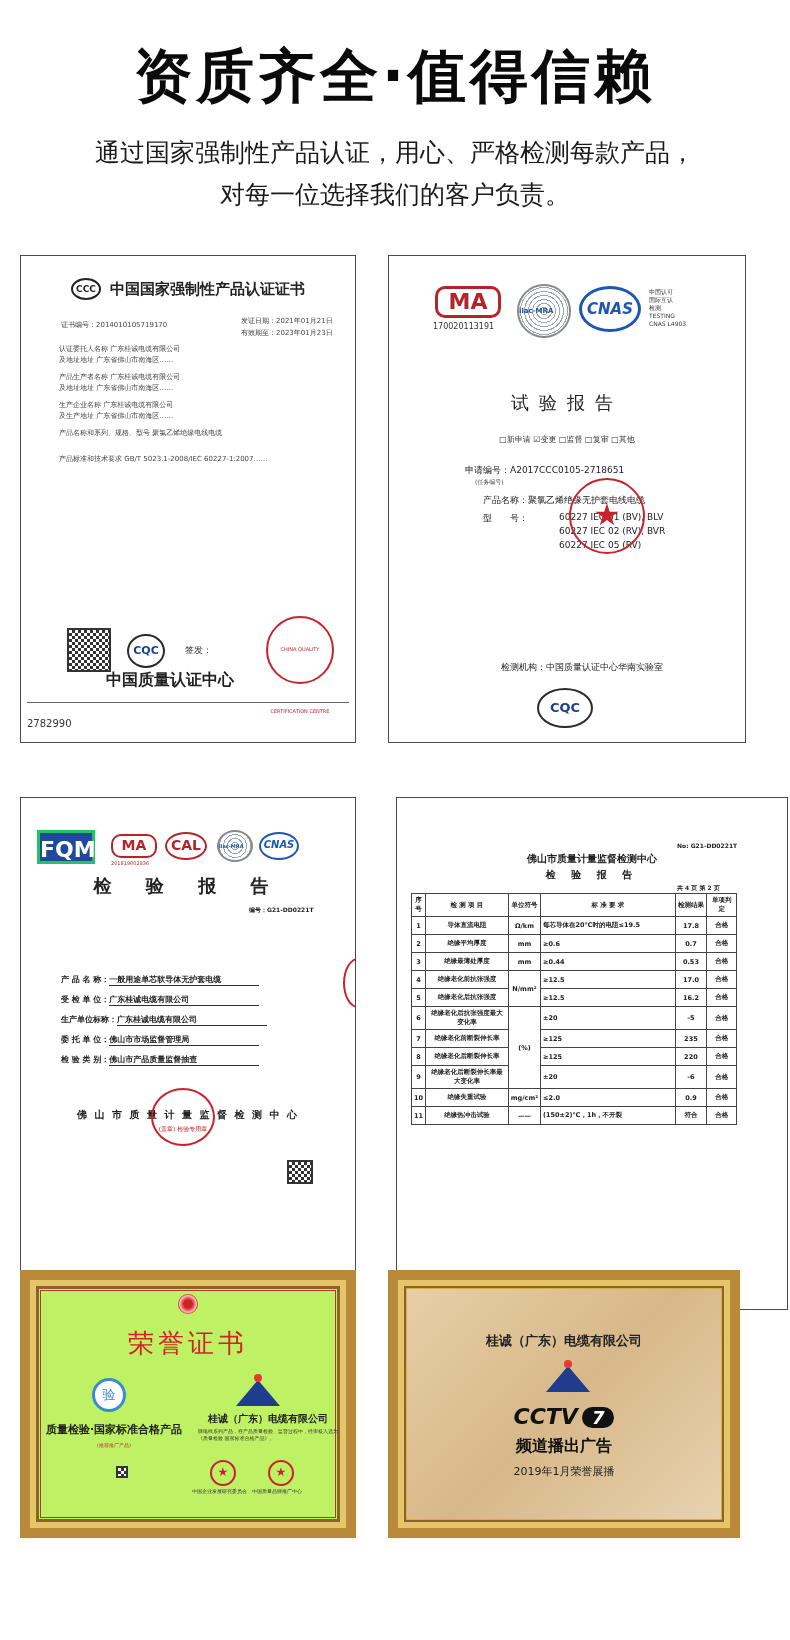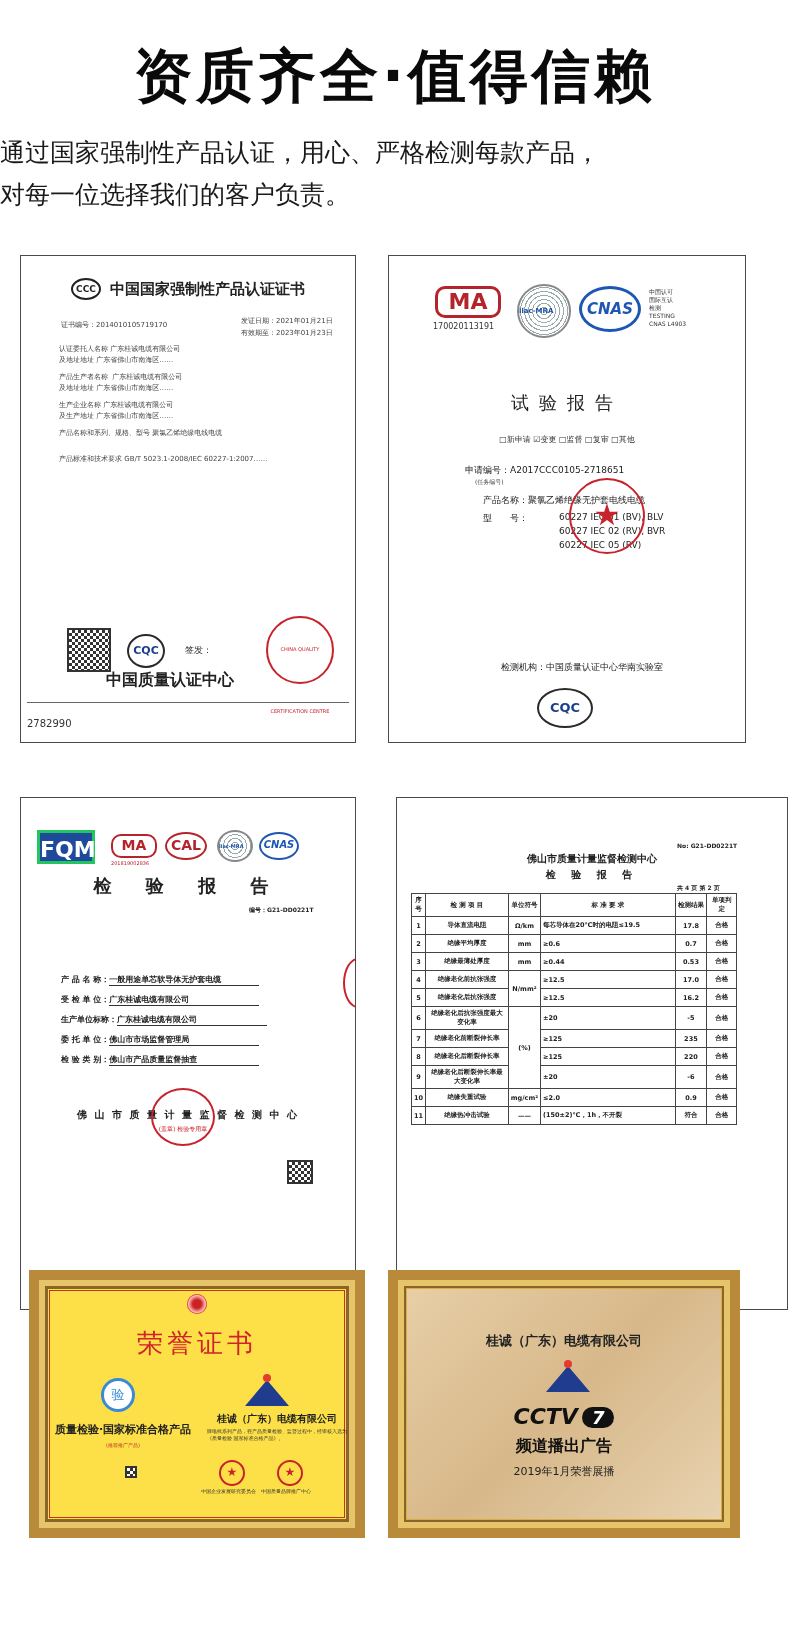--- a/index.html
+++ b/index.html
@@ -1,18 +1,18 @@
 <!DOCTYPE html>
 <html><head>
 <meta charset="utf-8">
 <style>
   * { box-sizing: border-box; margin: 0; padding: 0; }
   body { width: 790px; height: 1640px; background: #fff; font-family: "DejaVu Sans", sans-serif; color: #111; position: relative; overflow: hidden; }
   .hero-title { position: absolute; top: 38px; left: 0; width: 790px; text-align: center; font-size: 58px; font-weight: bold; letter-spacing: 4px; color: #0a0a0a; }
-  .hero-sub { position: absolute; top: 132px; left: 0; width: 790px; text-align: left; font-size: 25px; line-height: 42px; color: #1a1a1a; }
+  .hero-sub { position: absolute; top: 132px; left: 0; width: 790px; text-align: center; font-size: 25px; line-height: 42px; color: #1a1a1a; }
   .doc { position: absolute; background: #fff; border: 1.5px solid #4a4a4a; overflow: hidden; }
   .c1 { left: 20px; top: 255px; width: 336px; height: 488px; }
   .c2 { left: 388px; top: 255px; width: 358px; height: 488px; }
   .c3 { left: 20px; top: 797px; width: 336px; height: 513px; }
   .c4 { left: 396px; top: 797px; width: 392px; height: 513px; }
   .row { position: absolute; left: 40px; font-size: 7px; color: #444; white-space: nowrap; }
   .ccc-head { position: absolute; top: 22px; left: 0; width: 100%; text-align: center; font-size: 15px; font-weight: bold; color: #222; }
   .ccc-logo { display: inline-block; width: 30px; height: 22px; border: 2px solid #222; border-radius: 50%; font-size: 9px; line-height: 18px; text-align: center; vertical-align: middle; margin-right: 9px; font-weight: bold; }
   .qr-box { position: absolute; border: 2px solid #333; background:
       linear-gradient(45deg,#333 25%,transparent 25%,transparent 75%,#333 75%),
@@ -24,21 +24,21 @@
   .logo-ma { position: absolute; border: 3px solid #b5242a; border-radius: 10px; color: #b5242a; font-weight: bold; text-align: center; }
   .logo-ilac { position: absolute; border-radius: 50%; border: 2px solid #888; background: repeating-radial-gradient(circle,#fff 0 3px,#9aa 3px 4px); text-align: left; font-weight: bold; color: #1b4fa3; }
   .logo-cnas { position: absolute; border-radius: 50%; border: 3px solid #1e56b4; color: #1e56b4; font-weight: bold; text-align: center; font-style: italic; }
   .report-title { position: absolute; left: 0; width: 100%; text-align: center; font-weight: bold; color: #222; }
   .field { position: absolute; left: 40px; font-size: 8px; font-weight: bold; color: #222; white-space: nowrap; }
   .field .val { display: inline-block; border-bottom: 1px solid #333; min-width: 150px; }
   table.report { position: absolute; left: 14px; top: 95px; width: 326px; border-collapse: collapse; font-size: 6.5px; color: #222; }
   table.report th, table.report td { border: 1px solid #444; padding: 2px 2px; text-align: center; font-weight: bold; height: 18px; }
   table.report td.req { text-align: left; }
   .frame { position: absolute; border: 10px solid #b88a3a; box-shadow: inset 0 0 0 6px #e6c46a, inset 0 0 0 9px #8a6428; }
-  .f1 { left: 29px; top: 1270px; width: 336px; height: 268px; background: #fde047; }
+  .f1 { left: 20px; top: 1270px; width: 336px; height: 268px; background: #bef264; }
   .f2 { left: 388px; top: 1270px; width: 352px; height: 268px; background: linear-gradient(135deg,#e8d0a8,#d7b88a 50%,#e9d4b2); }
   .honor-title { position: absolute; top: 46px; left: 0; width: 100%; text-align: center; color: #d0232b; font-size: 26px; letter-spacing: 4px; }
   .company-logo { position: absolute; width: 0; height: 0; border-left: 22px solid transparent; border-right: 22px solid transparent; border-bottom: 26px solid #1f3c8f; }
   .company-logo::after { content: ""; position: absolute; top: -6px; left: -4px; width: 8px; height: 8px; background: #e53b2e; border-radius: 50%; }
   .cctv { position: absolute; left: 0; width: 100%; text-align: center; font-weight: bold; font-size: 22px; color: #111; font-style: italic; }
   .cctv .seven { display: inline-block; background: #111; color: #fff; border-radius: 12px; padding: 0 10px; font-size: 18px; margin-left: 4px; }
 </style>
 </head>
 <body>
 
@@ -50,21 +50,21 @@
 
 <div class="doc c1">
   <div class="ccc-head">
     <span class="ccc-logo">CCC</span><span>中国国家强制性产品认证证书</span>
   </div>
   <div class="row" style="top:64px;">证书编号：2014010105719170</div>
   <div class="row" style="top:60px;left:220px;">发证日期：2021年01月21日</div>
   <div class="row" style="top:72px;left:220px;">有效期至：2023年01月23日</div>
   <div class="row" style="top:88px;left:38px;">认证委托人名称  广东桂诚电缆有限公司</div>
   <div class="row" style="top:99px;left:38px;">及地址地址  广东省佛山市南海区……</div>
-  <div class="row" style="top:116px;left:38px;font-family:Liberation Mono, monospace;">产品生产者名称  广东桂诚电缆有限公司</div>
+  <div class="row" style="top:116px;left:38px;">产品生产者名称  广东桂诚电缆有限公司</div>
   <div class="row" style="top:127px;left:38px;">及地址地址  广东省佛山市南海区……</div>
   <div class="row" style="top:144px;left:38px;">生产企业名称  广东桂诚电缆有限公司</div>
   <div class="row" style="top:155px;left:38px;">及生产地址  广东省佛山市南海区……</div>
   <div class="row" style="top:172px;left:38px;">产品名称和系列、规格、型号  聚氯乙烯绝缘电线电缆</div>
   <div class="row" style="top:198px;left:38px;">产品标准和技术要求  GB/T 5023.1-2008/IEC 60227-1:2007……</div>
   <div class="qr-box" style="left:46px;top:372px;width:44px;height:44px;"></div>
   <div class="cqc" style="left:106px;top:378px;width:38px;height:34px;font-size:11px;line-height:30px;">CQC</div>
   <div class="row" style="top:388px;left:164px;font-size:9px;color:#333;">签发：</div>
   <div class="center-name" style="top:414px;font-size:16px;left:-18px;">中国质量认证中心</div>
   <div class="seal" style="left:245px;top:360px;width:68px;height:68px;font-size:5px;line-height:62px;">CHINA QUALITY CERTIFICATION CENTRE</div>

